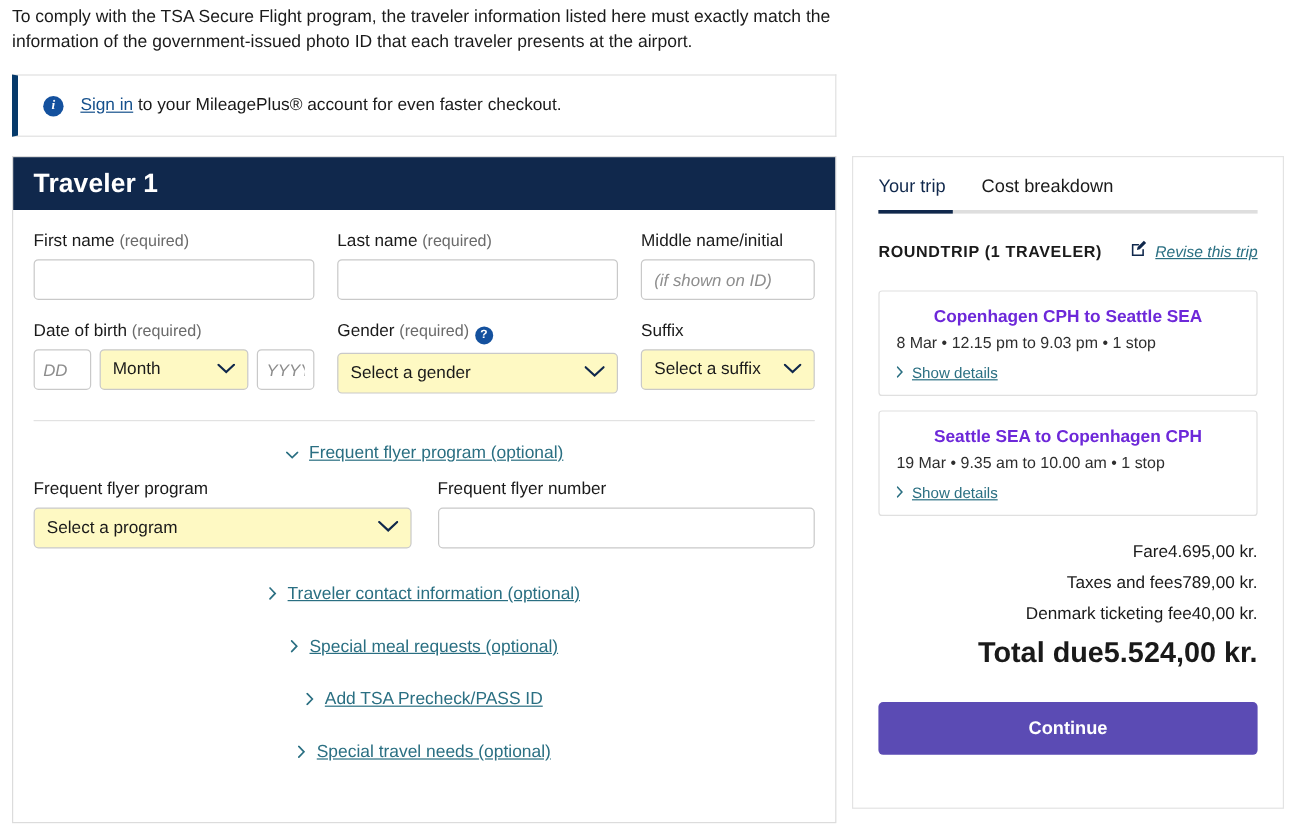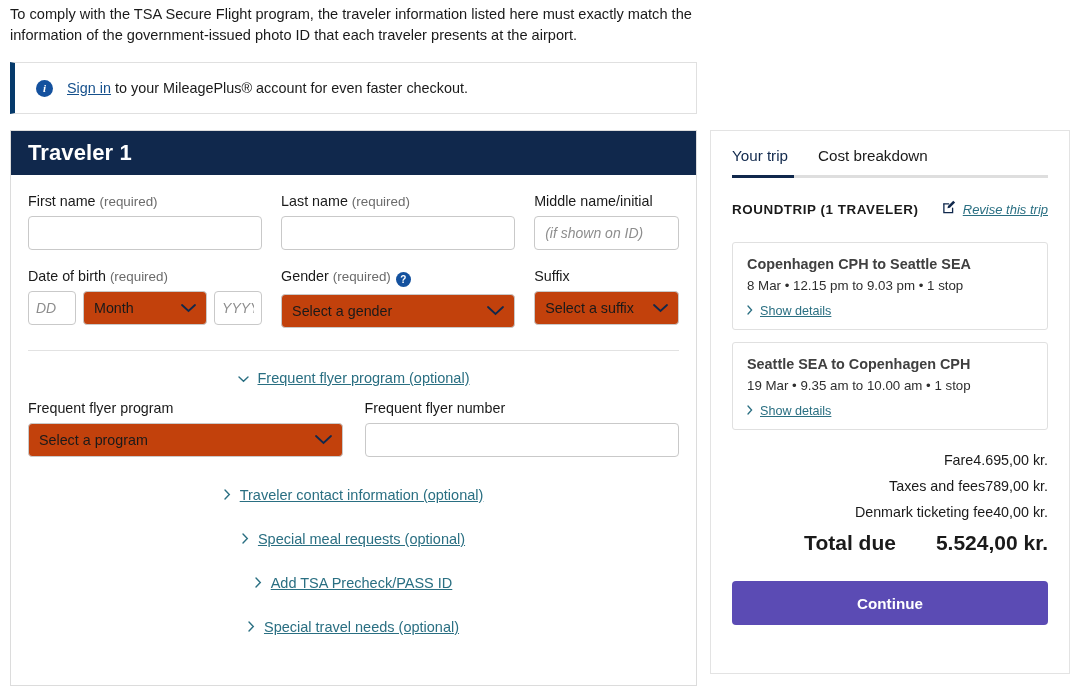--- a/index.html
+++ b/index.html
@@ -68,21 +68,21 @@
   .txt-input {
     height: 34px; border: 1px solid #c9c9c9; border-radius: 4px;
     background: #ffffff; font-family: "Liberation Sans", sans-serif;
     font-size: 14px; padding: 0 10px; color: #1a1a1a; width: 100%;
     outline: none;
   }
   .txt-input::placeholder { color: #8d8d8d; font-style: italic; }
 
   .sel {
     height: 34px; border: 1px solid #c9c9c9; border-radius: 4px;
-    background: #c2410c; font-size: 14.3px; color: #1a1a1a;
+    background: #fef9c3; font-size: 14.3px; color: #1a1a1a;
     padding: 0 10px; display: flex; align-items: center;
     justify-content: space-between; width: 100%; cursor: pointer;
   }
   .chev { flex: none; margin-left: 8px; }
 
   .group-fn { width: 236px; }
   .group-ln { width: 236px; margin-left: 19px; }
   .group-mn { width: 146px; margin-left: 19px; }
 
   .row2 { margin-top: 18px; }
@@ -151,35 +151,35 @@
   .revise {
     display: flex; align-items: center; gap: 6px;
     font-size: 13px; color: #2a6f82; cursor: pointer; font-style: italic;
   }
   .revise .revise-label { text-decoration: underline; }
 
   .flight-card {
     border: 1px solid #e0e0e0; border-radius: 3px;
     padding: 13px 14px 11px 14px; margin-bottom: 12px;
   }
-  .flight-title { font-size: 14.4px; font-weight: bold; color: #404040; }
+  .flight-title { font-size: 14.4px; font-weight: bold; color: #6d28d9; text-align: center; }
   .flight-meta { font-size: 13.3px; color: #2e2e2e; margin-top: 6px; }
   .show-details {
     display: flex; align-items: center; gap: 7px;
     margin-top: 11px; font-size: 12.6px; color: #2a6f82; cursor: pointer;
   }
   .show-details .sd-label { text-decoration: underline; }
 
   .fares { margin-top: 22px; }
   .fare-row {
     display: flex; justify-content: flex-end; align-items: baseline;
     font-size: 14.3px; color: #1a1a1a; margin-bottom: 10px;
   }
   .fare-row.total {
-    font-size: 21px; font-weight: bold; margin-top: 11px; margin-bottom: 0; gap: 40px;
+    font-size: 24px; font-weight: bold; margin-top: 11px; margin-bottom: 0;
   }
 
   .continue-btn {
     margin: 26px 0 0 0; width: 100%; height: 44px;
     background: #5b4bb4; color: #ffffff; border: none; border-radius: 4px;
     font-family: "Liberation Sans", sans-serif;
     font-size: 15.2px; font-weight: bold; cursor: pointer;
   }
 </style>
 </head>

